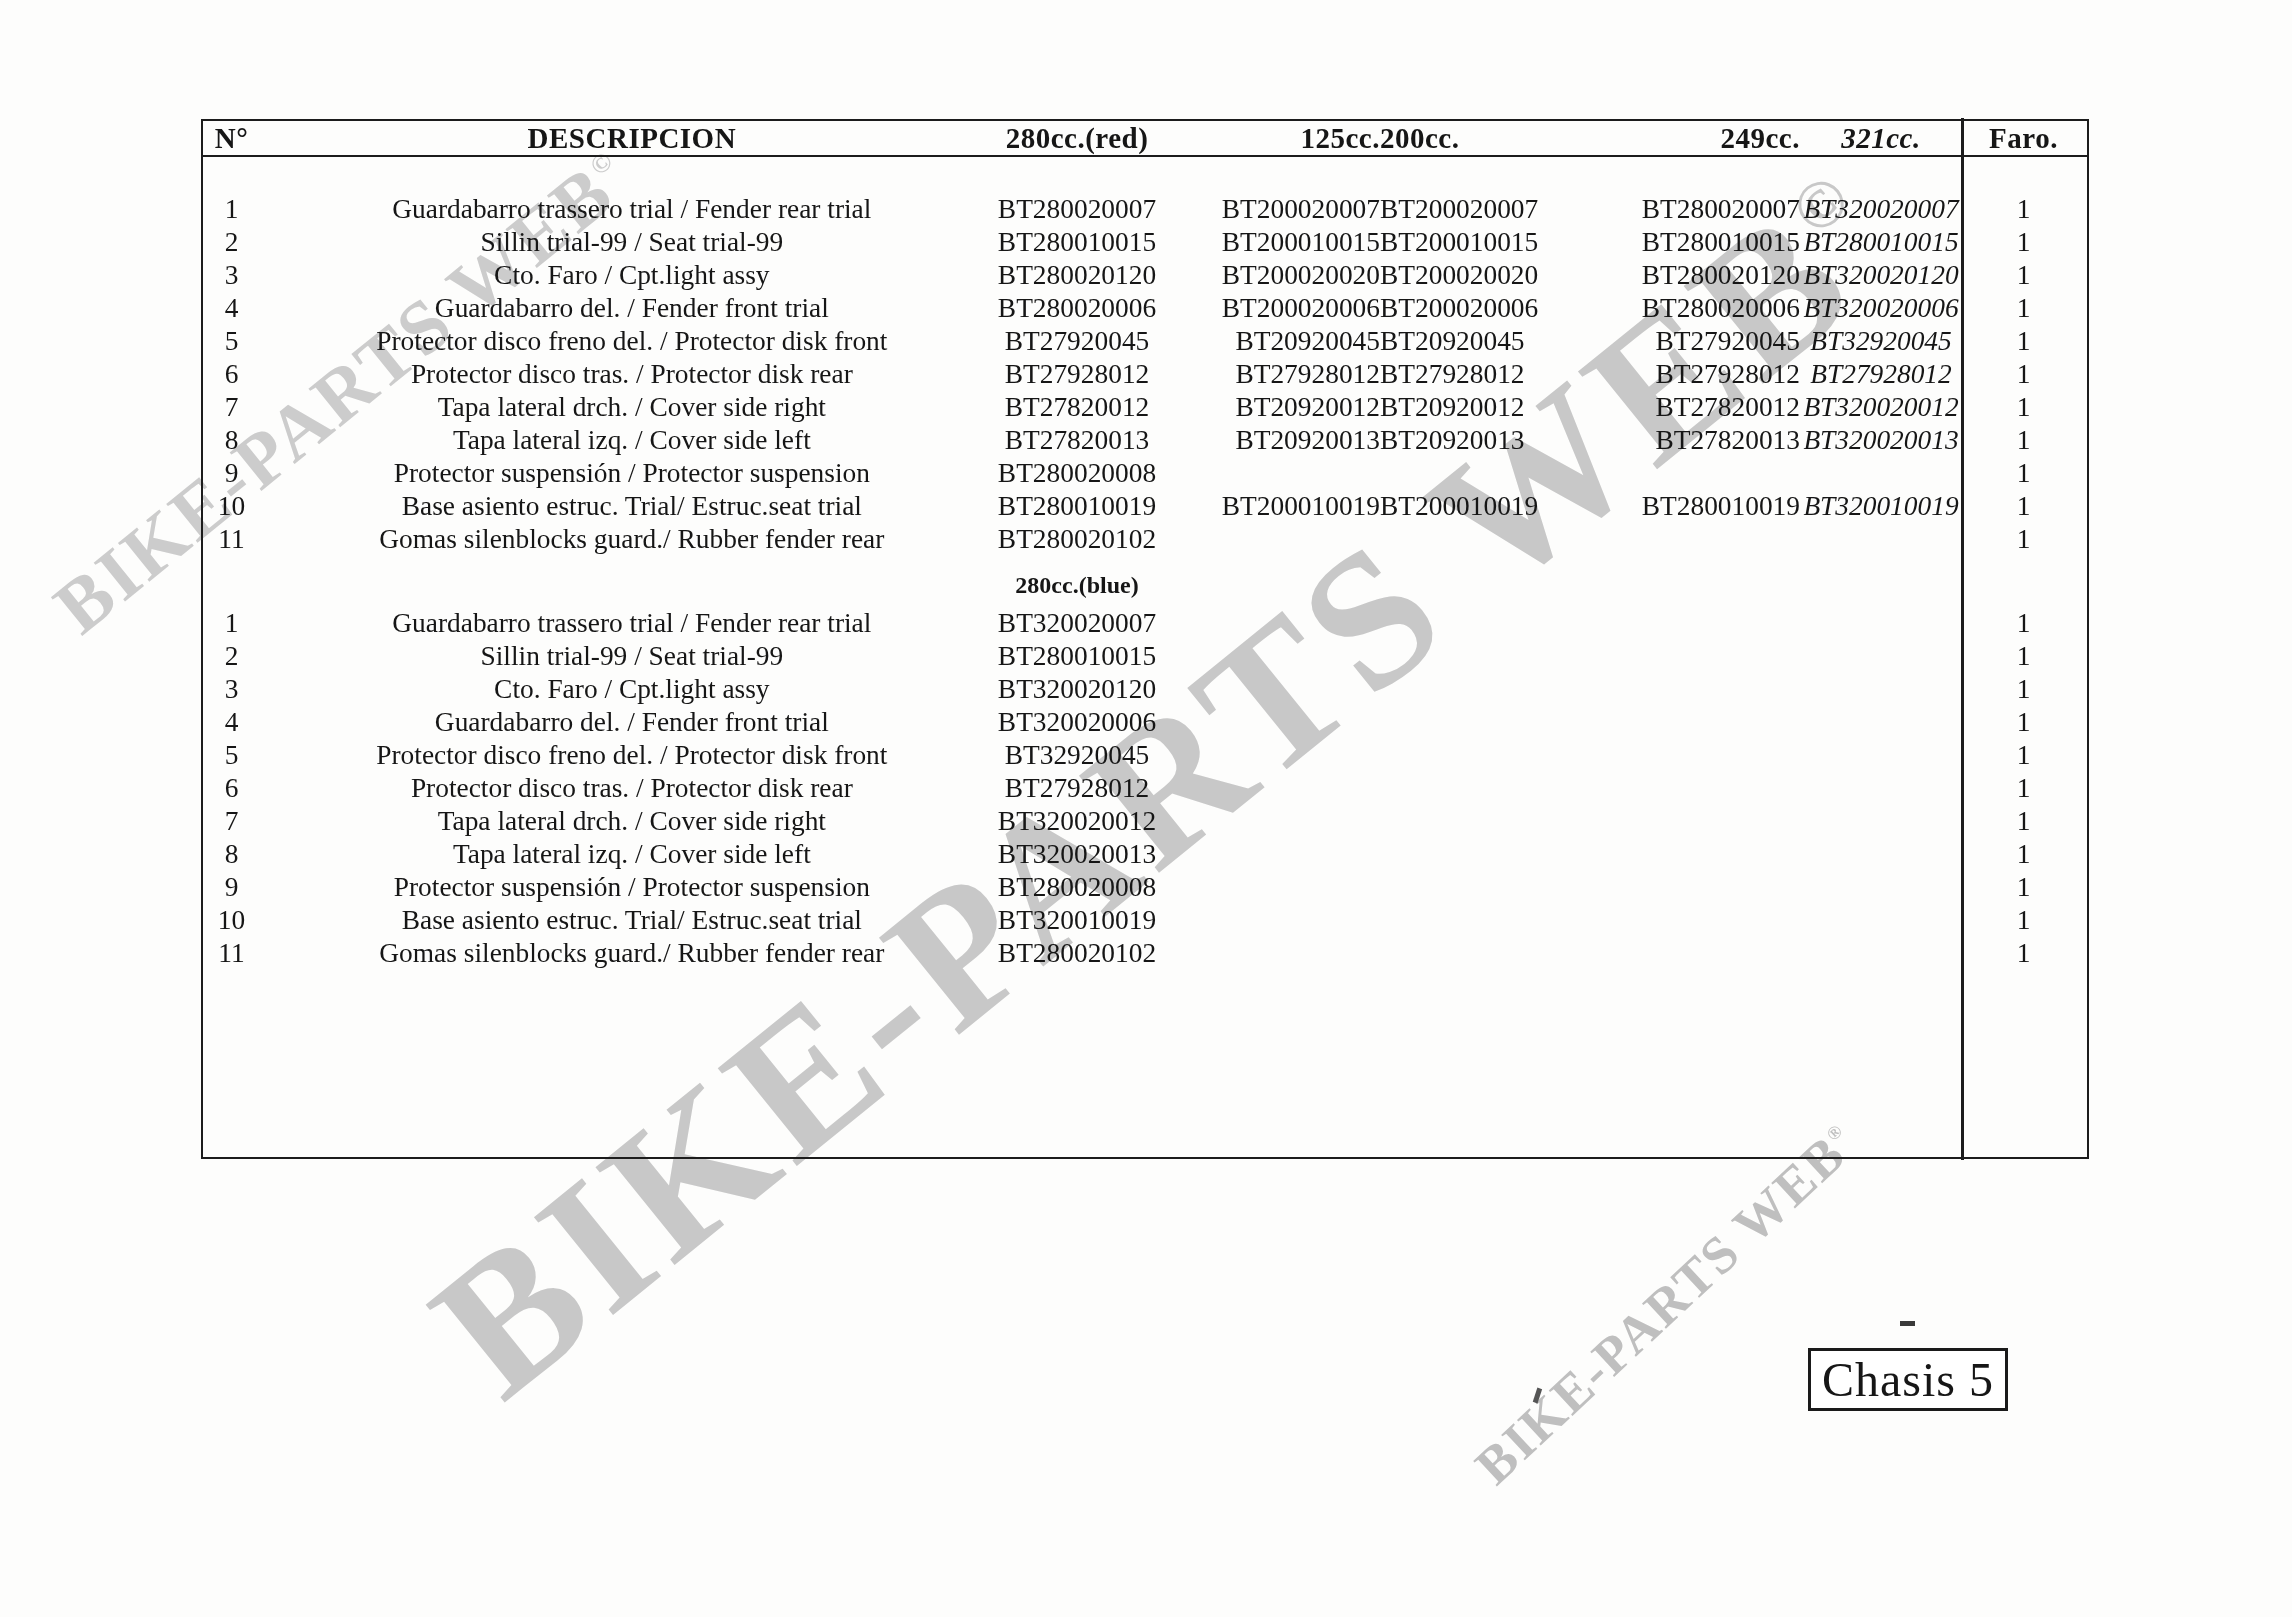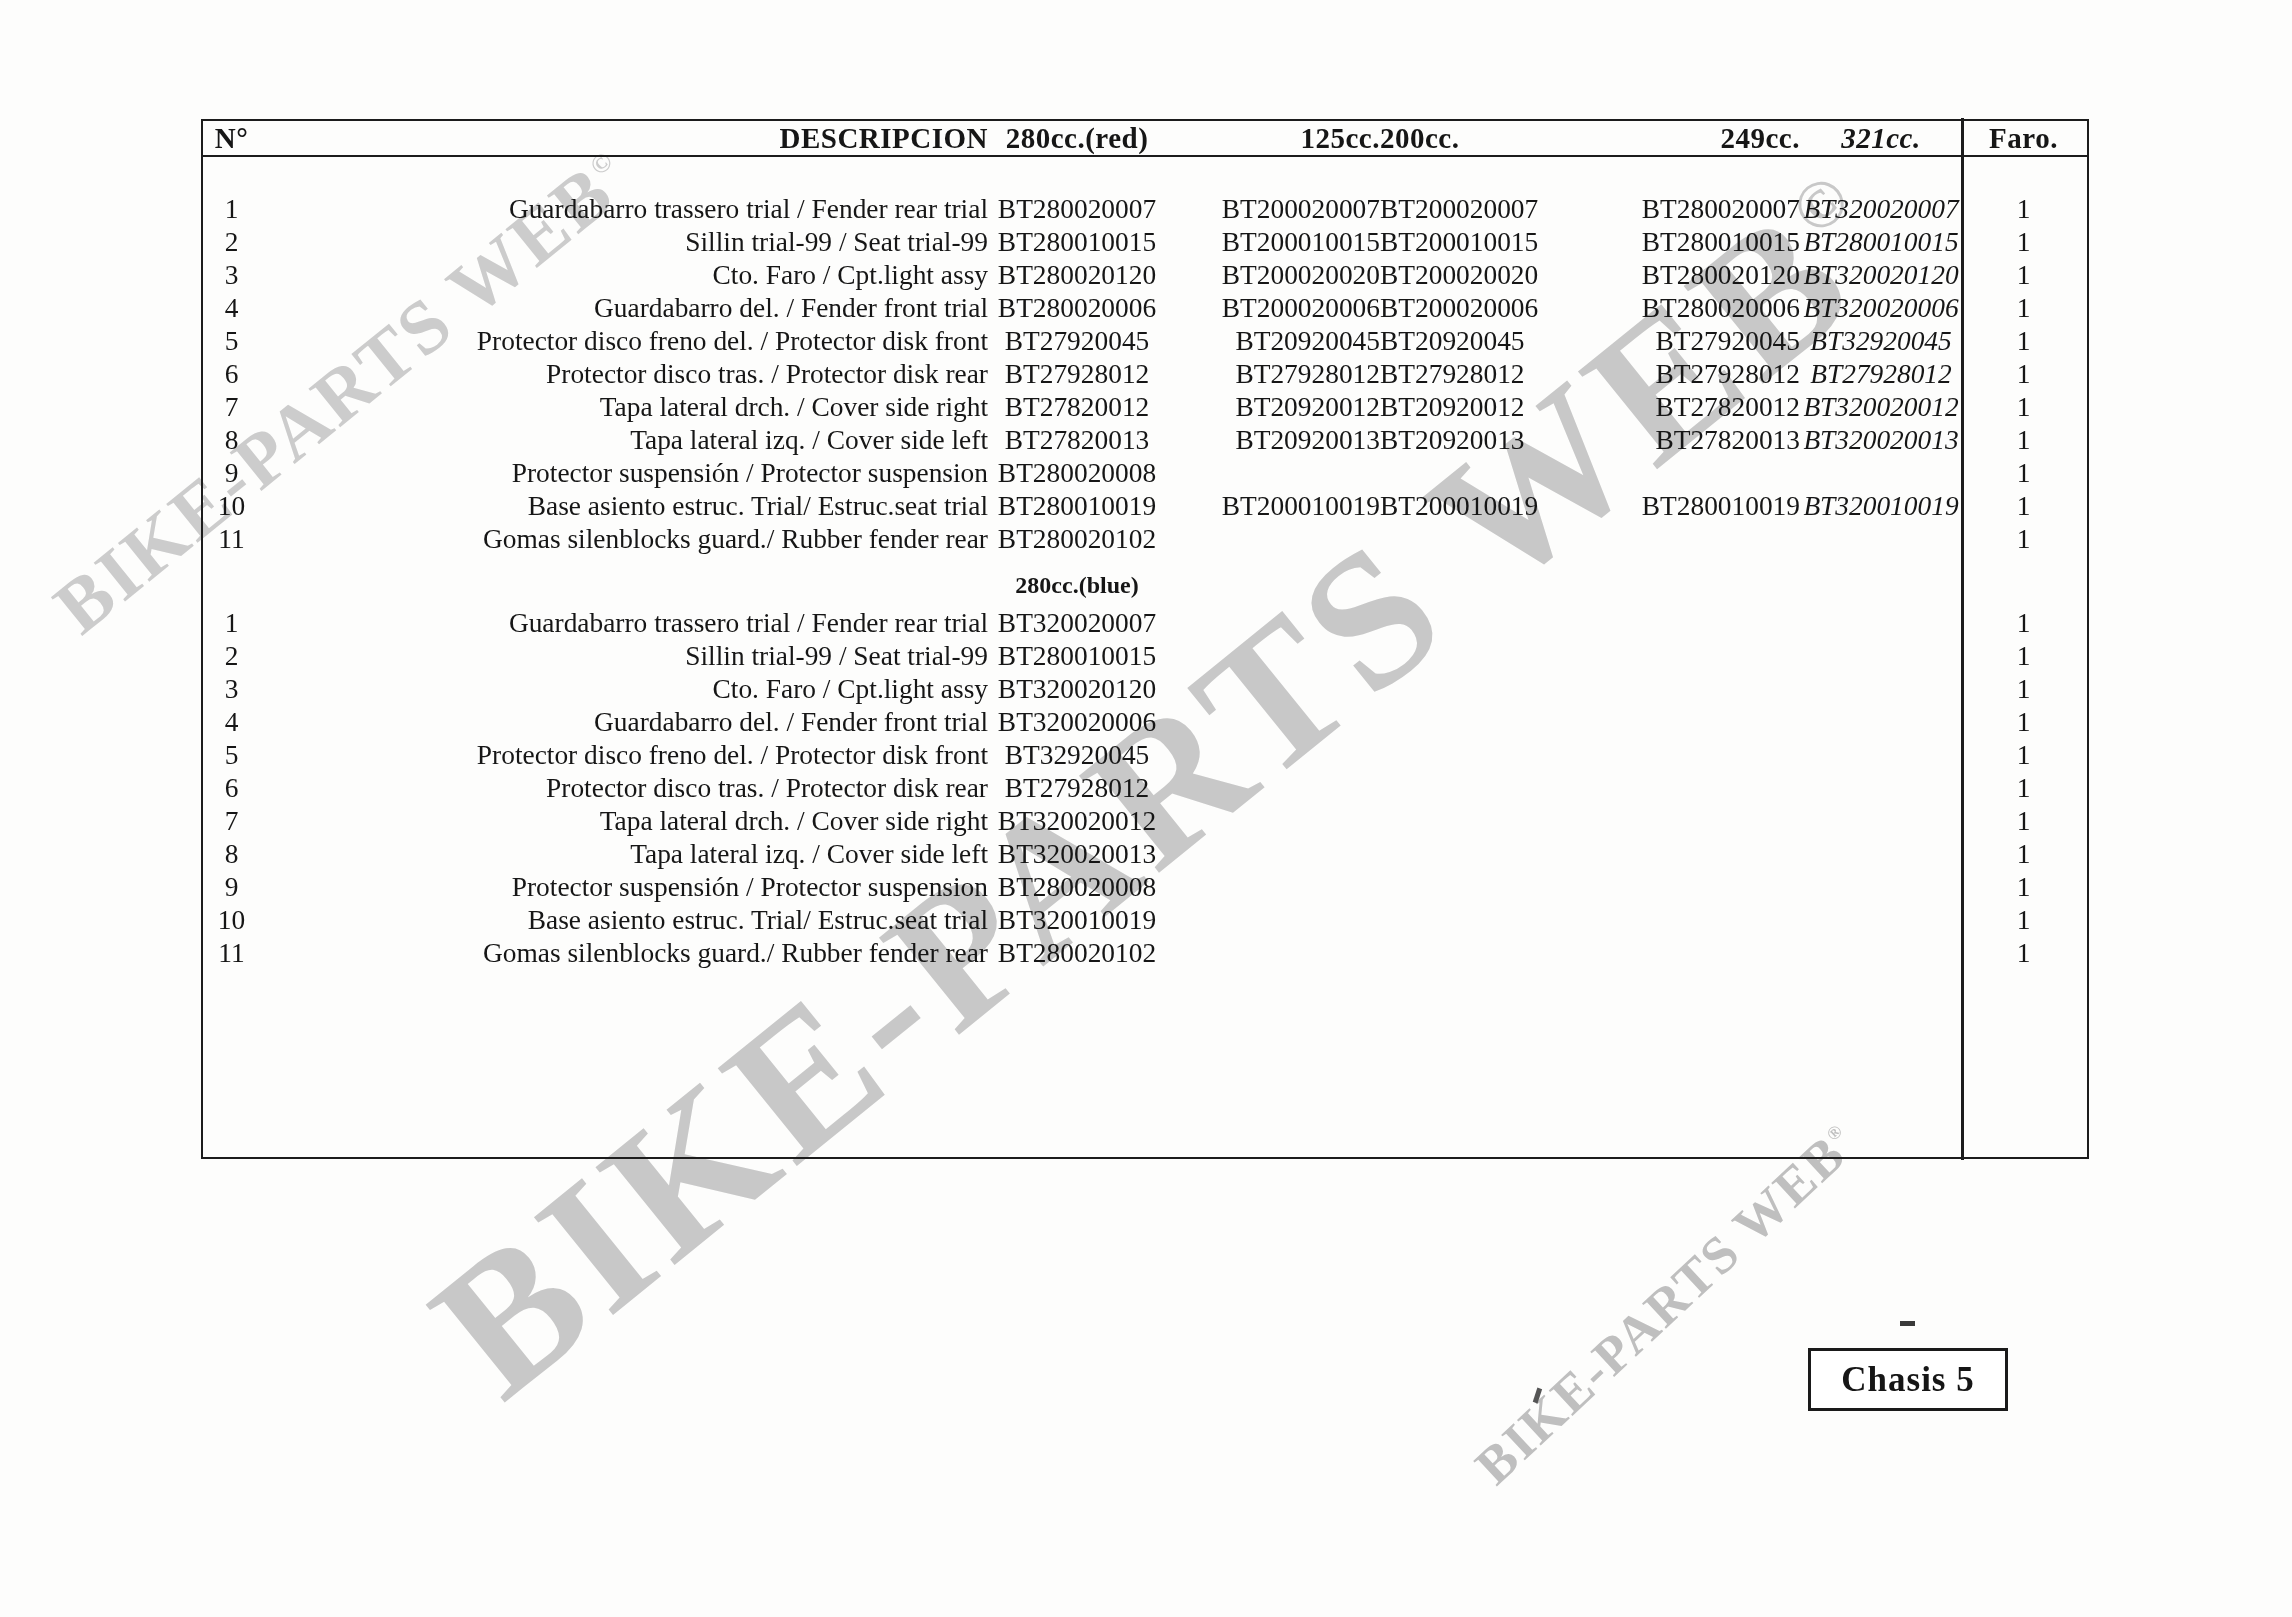--- a/index.html
+++ b/index.html
@@ -32,37 +32,37 @@
     border-bottom:2.9px solid #1c1c1c;display:flex;align-items:center;
     font-weight:bold;font-size:29px;letter-spacing:0.5px;
   }
   .cant-sep{position:absolute;top:-2.9px;bottom:-2.9px;right:123px;width:2.9px;background:#1c1c1c;}
   .rows{position:absolute;left:0;width:100%;}
   #section1{top:72px;}
   #section2{top:486px;}
   .row{display:flex;height:33px;align-items:center;font-size:27.4px;}
   .cell{display:block;box-sizing:border-box;white-space:nowrap;overflow:visible;}
   .col-num {width:57px;text-align:center;}
-  .col-desc{width:728px;padding-left:15.7px;text-align:right;}
+  .col-desc{width:728px;padding-left:15.7px;text-align:center;}
   .col-a   {width:178px;text-align:center;}
   .col-b   {width:214px;text-align:right;}
   .col-c   {width:211px;}
   .col-d   {width:209px;text-align:right;}
   .col-e   {width:162px;text-align:center;font-style:italic;}
   .col-cant{width:123px;text-align:center;}
   .blue-head{
     position:absolute;top:451px;left:785px;width:178px;text-align:center;
     font-weight:bold;font-size:24px;
   }
   
   .chasis-box{
     position:absolute;left:1808px;top:1348px;width:200px;height:63px;z-index:2;
     border:3.9px solid #1a1a1a;box-sizing:border-box;background:#fff;
     display:flex;align-items:center;justify-content:center;
-    font-weight:bold;font-size:35px;letter-spacing:1px;
+    font-weight:normal;font-size:48px;letter-spacing:1px;
   }
   
   .mark-dash{position:absolute;left:1900px;top:1321px;width:14.7px;height:4.9px;background:#3a3a3a;z-index:2;}
   .mark-tick{position:absolute;left:1535px;top:1388px;width:4.9px;height:14.7px;background:#555;transform:rotate(18deg);z-index:2;}
 </style>
 </head>
 <body>
 
 <div class="page">
 

